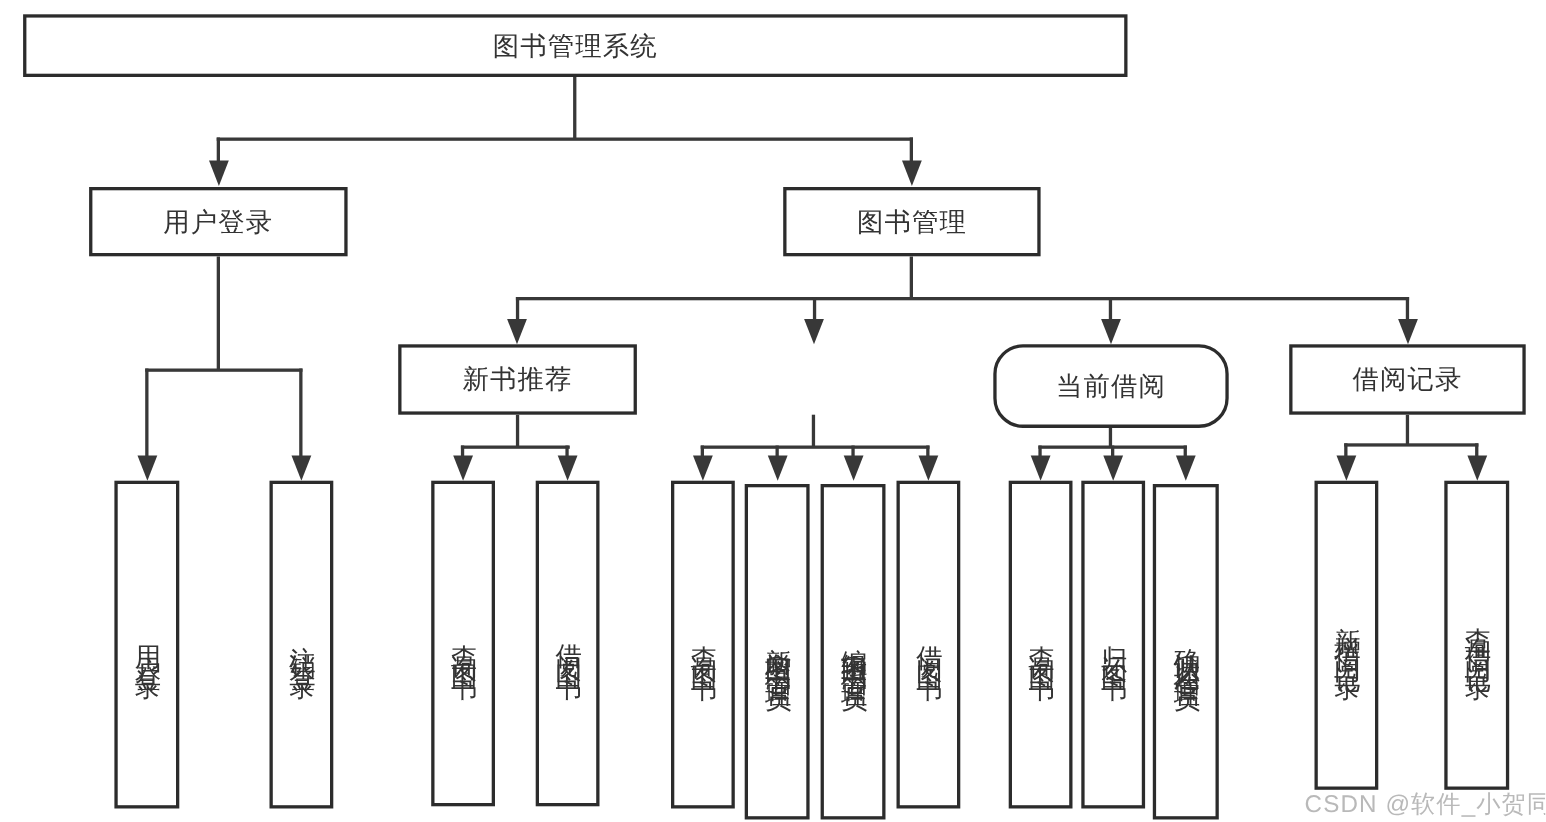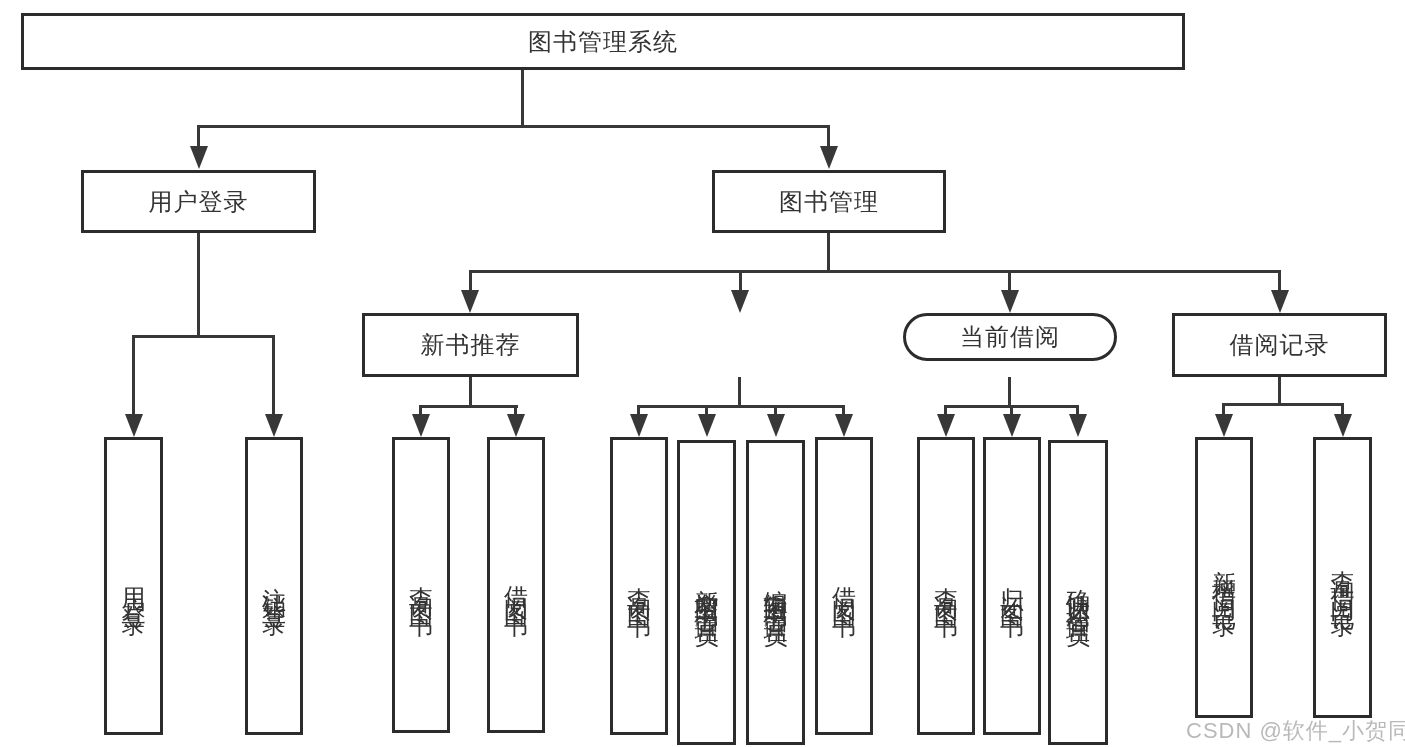--- a/index.html
+++ b/index.html
@@ -112,35 +112,35 @@
   <div class="vline" style="left:1076px; top:405px; height:11px;"></div>
   <div class="ahead" style="left:1069px; top:414px;"></div>
 
   <div class="vline" style="left:1278px; top:377px; height:28px;"></div>
   <div class="hline" style="left:1222px; top:403px; width:122px;"></div>
   <div class="vline" style="left:1222px; top:403px; height:13px;"></div>
   <div class="ahead" style="left:1215px; top:414px;"></div>
   <div class="vline" style="left:1341px; top:403px; height:13px;"></div>
   <div class="ahead" style="left:1334px; top:414px;"></div>
 
-  <div class="node" style="left:21px; top:13px; width:1164px; height:57px;">
+  <div class="node" style="left:21px; top:13px; width:1004px; height:57px;">
     <span>图书管理系统</span>
   </div>
 
   <div class="node" style="left:81px; top:170px; width:235px; height:63px;">
     <span>用户登录</span>
   </div>
   <div class="node" style="left:362px; top:313px; width:217px; height:64px;">
     <span>新书推荐</span>
   </div>
 
   <div class="node" style="left:712px; top:170px; width:234px; height:63px;">
     <span>图书管理</span>
   </div>
-  <div class="node" style="left:903px; top:313px; width:214px; height:48px;border-radius:27px;">
+  <div class="node" style="left:903px; top:313px; width:214px; height:76px;border-radius:27px;">
     <span>当前借阅</span>
   </div>
   <div class="node" style="left:1172px; top:313px; width:215px; height:64px;">
     <span>借阅记录</span>
   </div>
 
   <div class="node leaf" style="left:104px; top:437px; width:59px; height:298px;">
     <span class="v-text">用户登录</span>
   </div>
   <div class="node leaf" style="left:245px; top:437px; width:58px; height:298px;">

